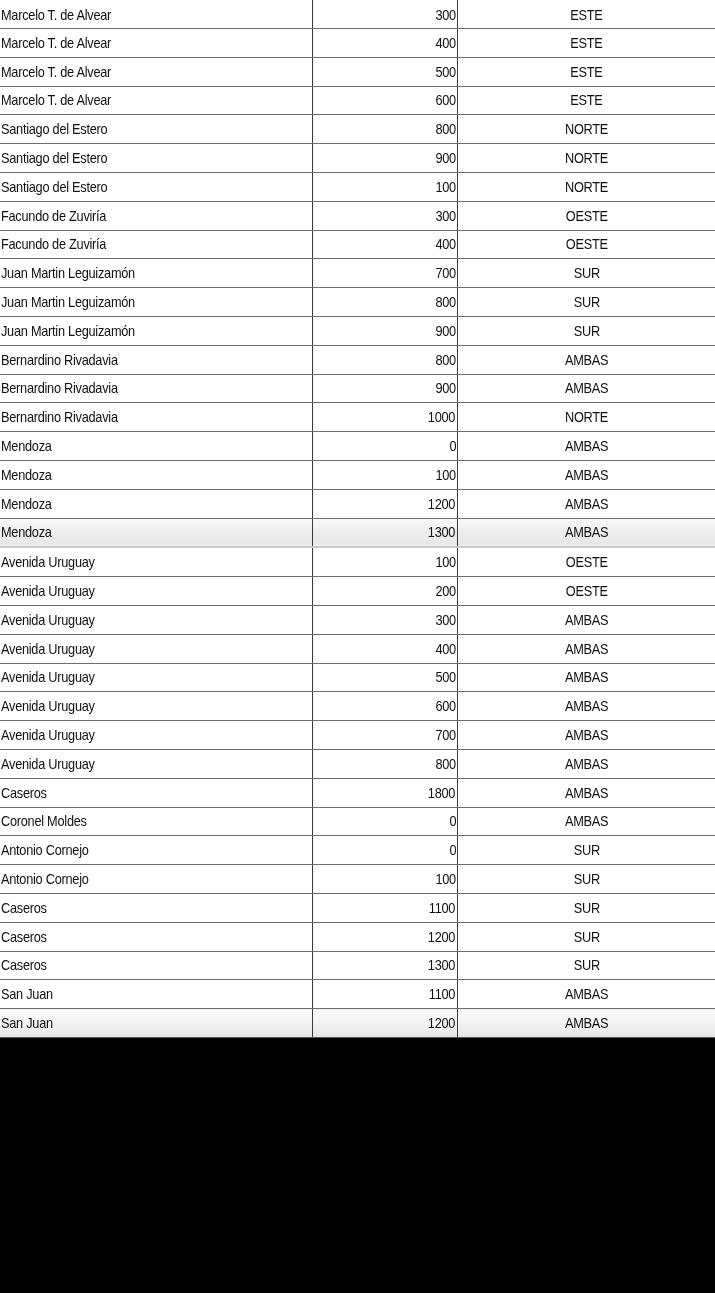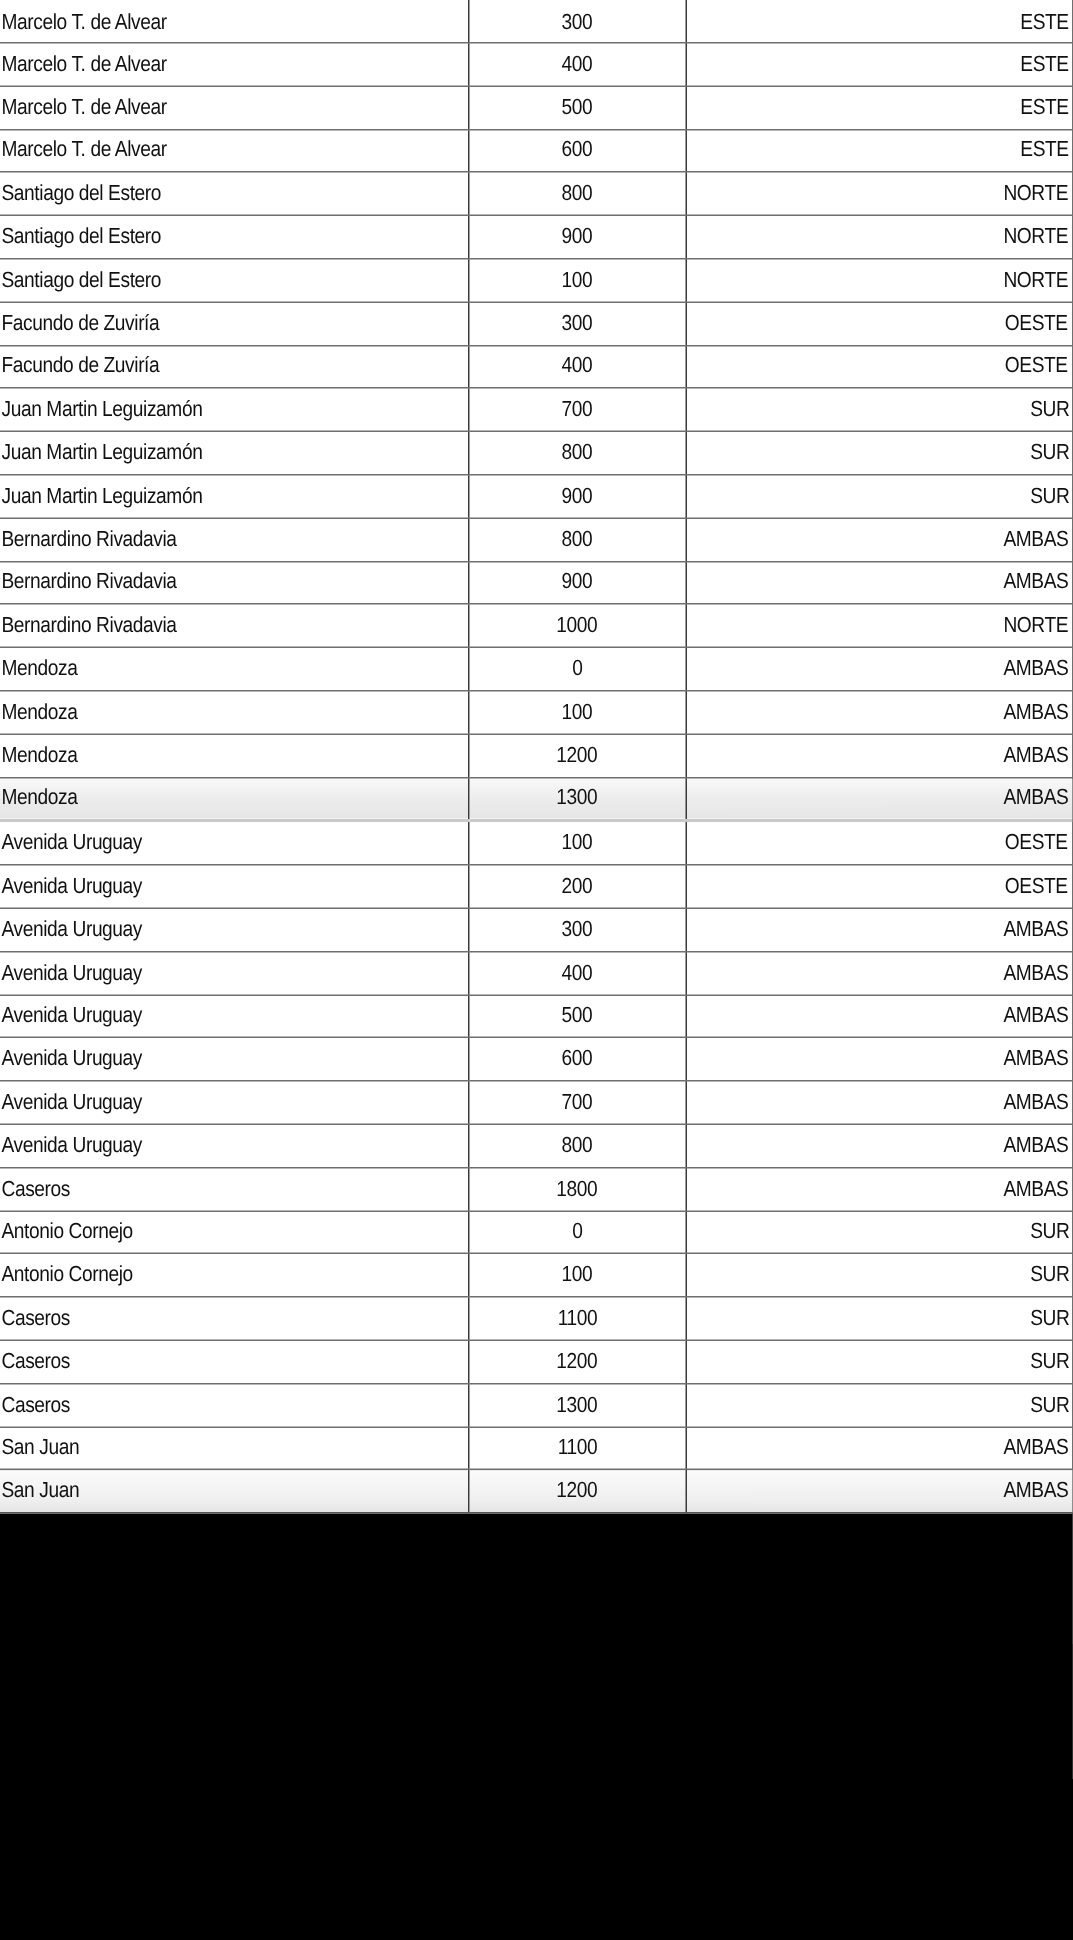--- a/index.html
+++ b/index.html
@@ -39,25 +39,25 @@
       transform-origin: left center;
     }
     .table td.c-street {
       width: 311px;
       text-align: left;
       padding-left: 1px;
       border-right: 1px solid #3a3a3a;
     }
     .table td.c-num {
       width: 144px;
+      text-align: right;
+      border-right: 1px solid #3a3a3a;
+    }
+    .table td.c-side {
       text-align: center;
-      border-right: 1px solid #3a3a3a;
-    }
-    .table td.c-side {
-      text-align: right;
     }
     .cell-text {
       display: inline-block;
       transform: scaleX(0.88);
       transform-origin: center center;
     }
     .c-street .cell-text {
       transform-origin: left center;
     }
     .table tr.first td {
@@ -252,20 +252,25 @@
     <td class="c-side"><span class="cell-text">AMBAS</span></td>
   </tr>
 
 
   <tr>
     <td class="c-street"><span class="cell-text">Caseros</span></td>
     <td class="c-num"><span class="cell-text">1800</span></td>
     <td class="c-side"><span class="cell-text">AMBAS</span></td>
   </tr>
 
+  <tr>
+    <td class="c-street"><span class="cell-text">Coronel Moldes</span></td>
+    <td class="c-num"><span class="cell-text">0</span></td>
+    <td class="c-side"><span class="cell-text">AMBAS</span></td>
+  </tr>
 
 
   <tr>
     <td class="c-street"><span class="cell-text">Antonio Cornejo</span></td>
     <td class="c-num"><span class="cell-text">0</span></td>
     <td class="c-side"><span class="cell-text">SUR</span></td>
   </tr>
 
   <tr>
     <td class="c-street"><span class="cell-text">Antonio Cornejo</span></td>

